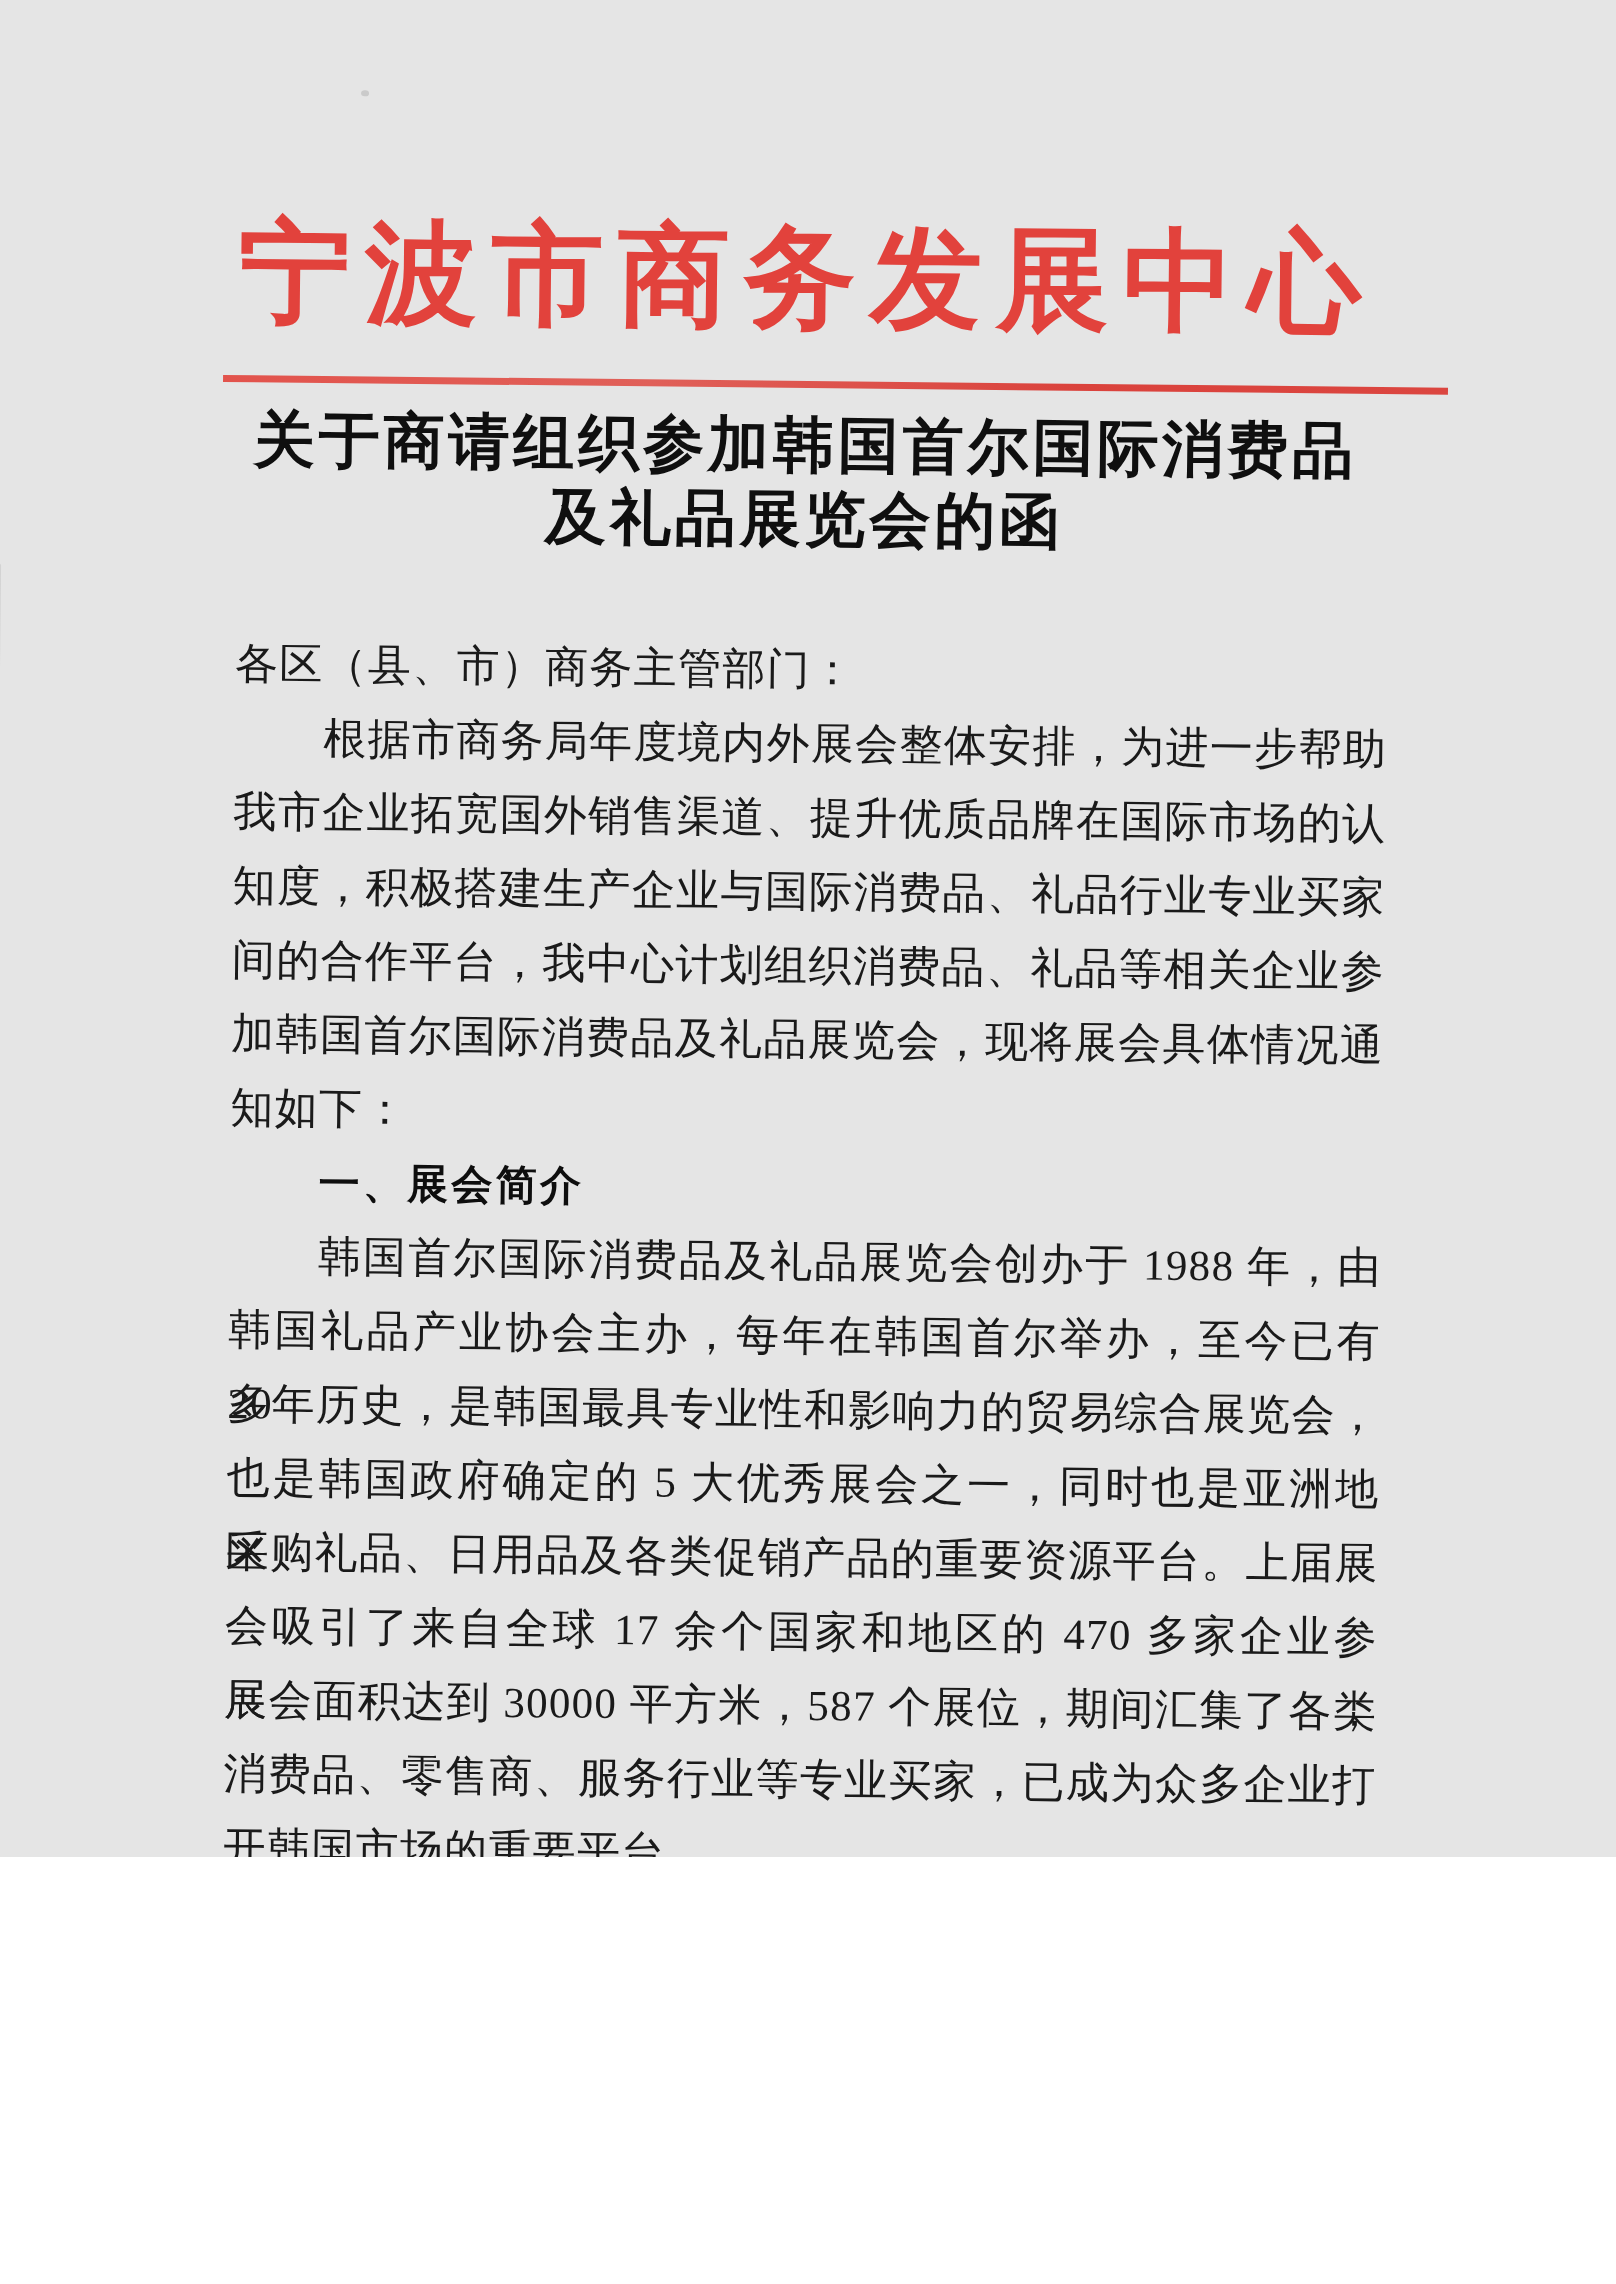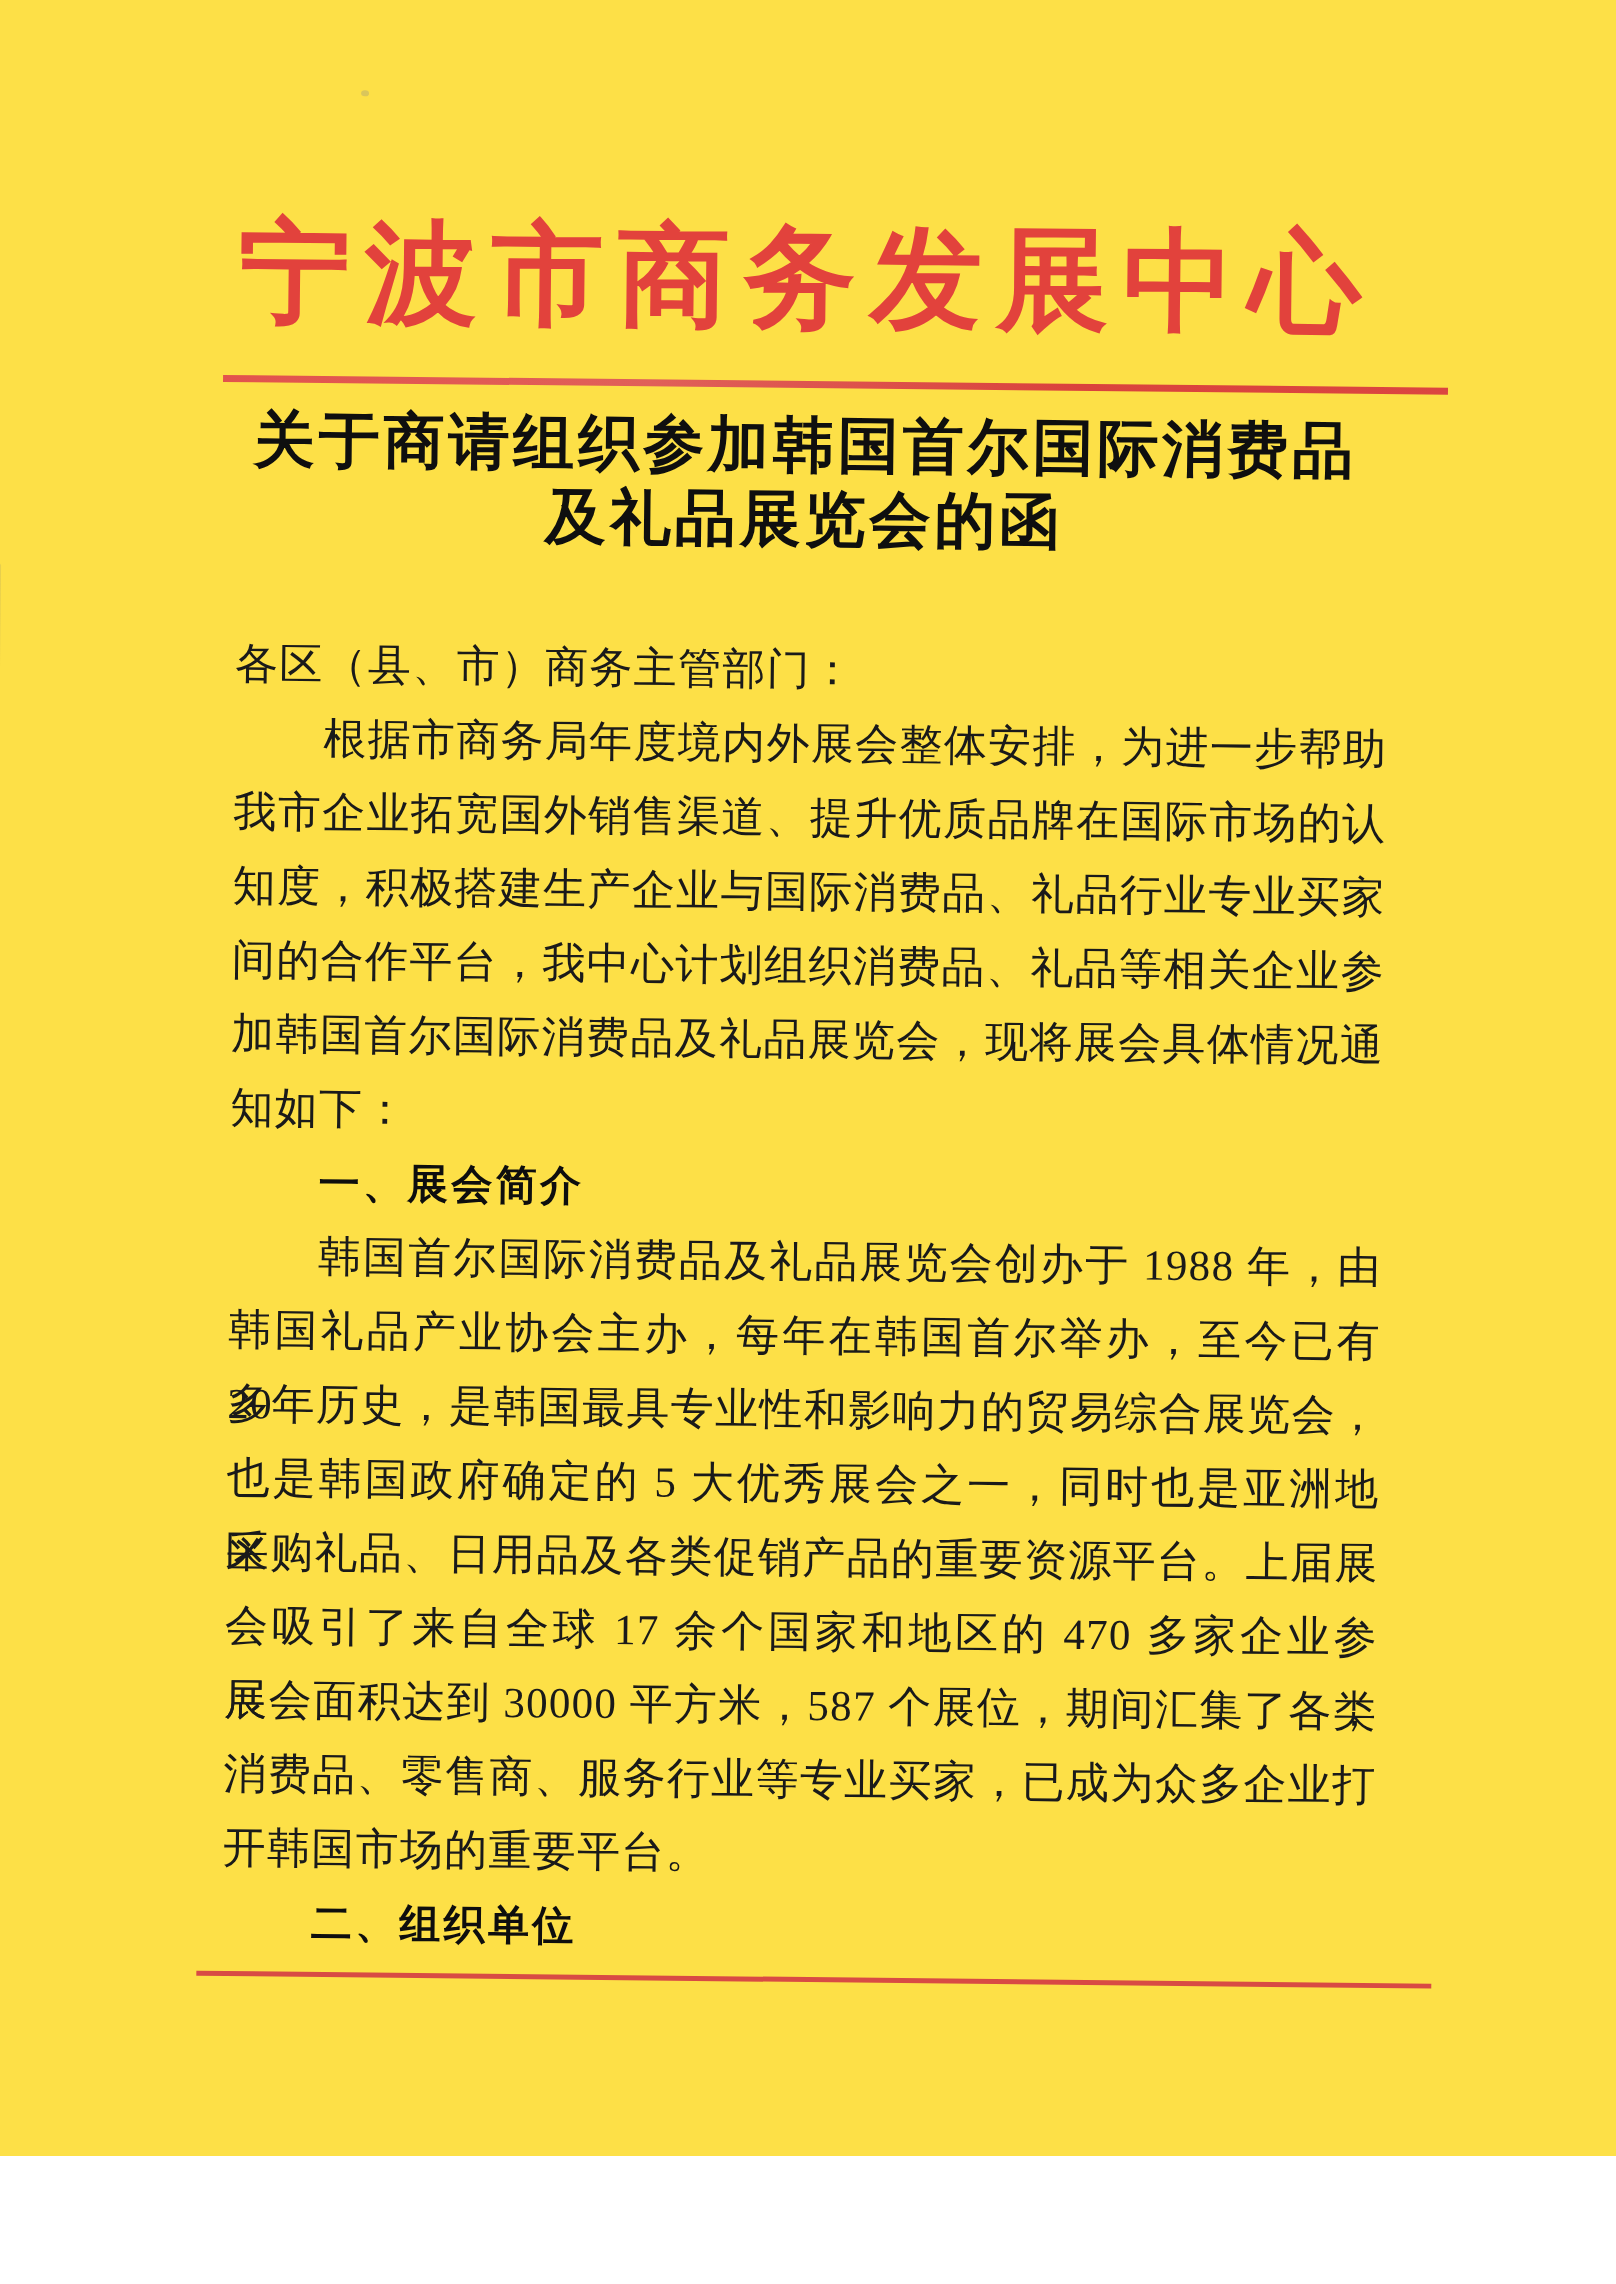--- a/index.html
+++ b/index.html
@@ -1,20 +1,20 @@
 <!DOCTYPE html>
 <html lang="zh" style="font-size:10.4px"><head>
 <meta charset="utf-8">
 <style>
   html,body{margin:0;padding:0;background:#ffffff;}
   .sheet{
     position:relative;
     width:1616px;
-    height:2156px;
-    background:#fde047;
+    height:1857px;
+    background:#e5e5e5;
     overflow:hidden;
     font-family:"Liberation Serif","DejaVu Serif",serif;
   }
   .scan-rotate{
     position:absolute;
     left:0;top:0;width:1616px;height:2284px;
     transform:rotate(0.6deg);
     transform-origin:808px 195px;
   }
   

